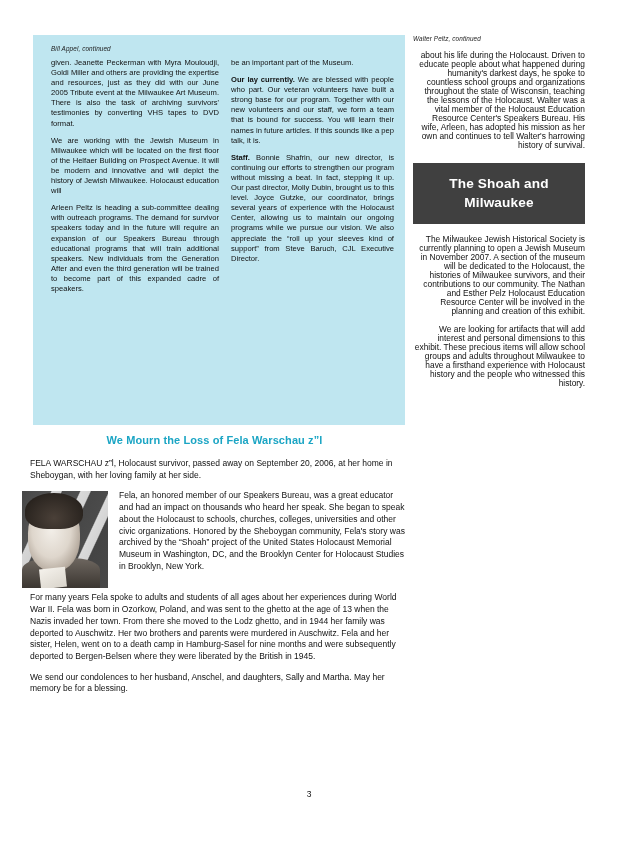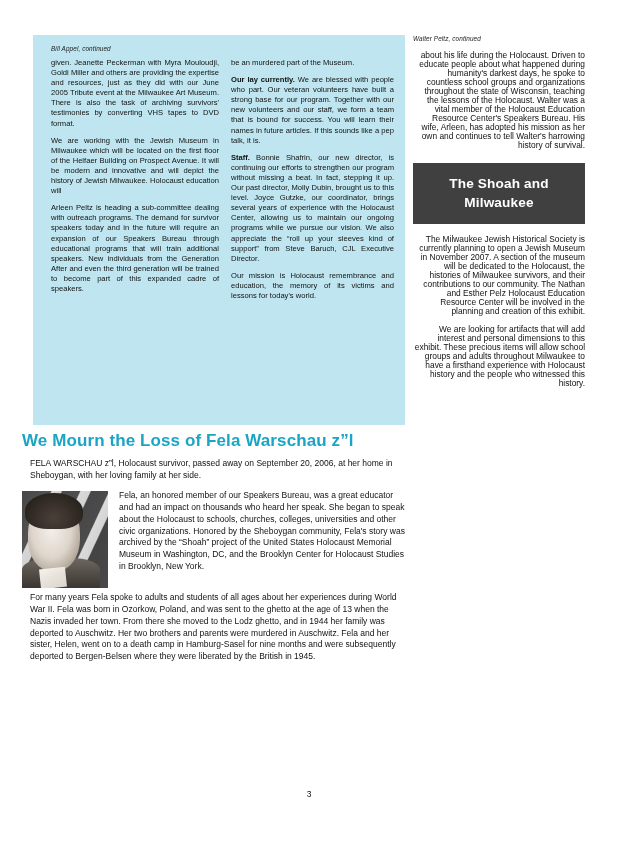--- a/index.html
+++ b/index.html
@@ -97,22 +97,23 @@
   
   .mourn {
     position: absolute;
     left: 22px;
     top: 432px;
     width: 385px;
   }
   .mourn-title {
     color: #1ba5c4;
     font-weight: bold;
-    font-size: 17px;
+    font-size: 11px;
     line-height: 17px;
+    text-align: center;
     margin: 0 0 9px 0;
     letter-spacing: .1px;
   }
   .mourn p {
     margin: 0 0 9px 8px;
     font-size: 8.5px;
     line-height: 11.7px;
     color: #111;
     text-align: left;
   }
@@ -182,30 +183,27 @@
 
     <div class="col-left just-col">
       <div class="col-continued">Bill Appel, continued</div>
       <p>given. Jeanette Peckerman with Myra Mouloudji, Goldi Miller and others are providing the expertise and resources, just as they did with our June 2005 Tribute event at the Milwaukee Art Museum. There is also the task of archiving survivors' testimonies by converting VHS tapes to DVD format.</p>
       <p>We are working with the Jewish Museum in Milwaukee which will be located on the first floor of the Helfaer Building on Prospect Avenue. It will be modern and innovative and will depict the history of Jewish Milwaukee. Holocaust education will</p>
       <p>Arleen Peltz is heading a sub-committee dealing with outreach programs. The demand for survivor speakers today and in the future will require an expansion of our Speakers Bureau through educational programs that will train additional speakers. New individuals from the Generation After and even the third generation will be trained to become part of this expanded cadre of speakers.</p>
     </div>
 
     <div class="col-mid just-col">
       <p>
-        <span class="lead-run"></span><span>be an murdered part of the Museum.</span>
+        <span class="lead-run"></span><span>be an important part of the Museum.</span>
       </p>
       <p>
         <span class="lead-run">Our lay currently.</span><span> We are blessed with people who part. Our veteran volunteers have built a strong base for our program. Together with our new volunteers and our staff, we form a team that is bound for success. You will learn their names in future articles. If this sounds like a pep talk, it is.</span>
       </p>
       <p>
         <span class="lead-run">Staff.</span><span> Bonnie Shafrin, our new director, is continuing our efforts to strengthen our program without missing a beat. In fact, stepping it up. Our past director, Molly Dubin, brought us to this level. Joyce Gutzke, our coordinator, brings several years of experience with the Holocaust Center, allowing us to maintain our ongoing programs while we pursue our vision. We also appreciate the “roll up your sleeves kind of support” from Steve Baruch, CJL Executive Director.</span>
-      </p>
-      <p>
-        <span class="lead-run"></span><span>Our mission is Holocaust remembrance and education, the memory of its victims and lessons for today's world.</span>
       </p>
     </div>
 
   </div>
 
   <div class="col-right">
     <div class="col-continued">Walter Peltz, continued</div>
     <p>about his life during the Holocaust. Driven to educate people about what happened during humanity's darkest days, he spoke to countless school groups and organizations throughout the state of Wisconsin, teaching the lessons of the Holocaust. Walter was a vital member of the Holocaust Education Resource Center's Speakers Bureau. His wife, Arleen, has adopted his mission as her own and continues to tell Walter's harrowing history of survival.</p>
 
     <div class="shoah-banner">The Shoah and Milwaukee</div>
@@ -224,17 +222,18 @@
         <div class="ph-bg"></div>
         <div class="ph-body"></div>
         <div class="ph-face"></div>
         <div class="ph-hair"></div>
         <div class="ph-collar"></div>
       </div>
       <p>Fela, an honored member of our Speakers Bureau, was a great educator and had an impact on thousands who heard her speak. She began to speak about the Holocaust to schools, churches, colleges, universities and other civic organizations. Honored by the Sheboygan community, Fela's story was archived by the “Shoah” project of the United States Holocaust Memorial Museum in Washington, DC, and the Brooklyn Center for Holocaust Studies in Brooklyn, New York.</p>
     </div>
 
     <p>For many years Fela spoke to adults and students of all ages about her experiences during World War II. Fela was born in Ozorkow, Poland, and was sent to the ghetto at the age of 13 when the Nazis invaded her town. From there she moved to the Lodz ghetto, and in 1944 her family was deported to Auschwitz. Her two brothers and parents were murdered in Auschwitz. Fela and her sister, Helen, went on to a death camp in Hamburg-Sasel for nine months and were subsequently deported to Bergen-Belsen where they were liberated by the British in 1945.</p>
+    <p>We send our condolences to her husband, Anschel, and daughters, Sally and Martha.  May her memory be for a blessing.</p>
   </div>
 
   <div class="page-number">3</div>
 
 </div>
 
 </body></html>

